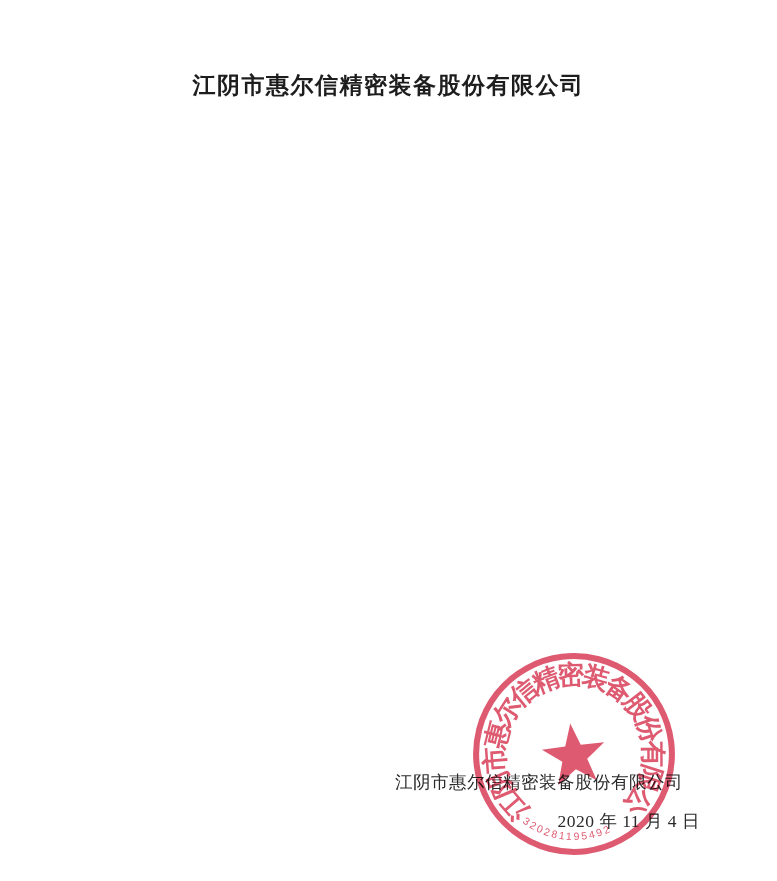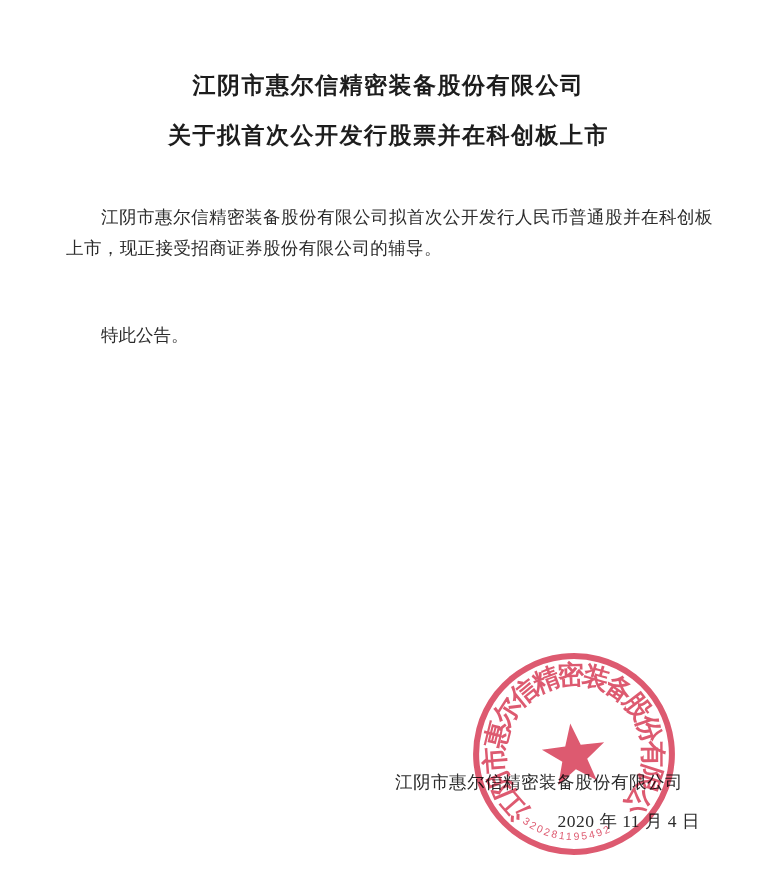--- a/index.html
+++ b/index.html
@@ -83,26 +83,23 @@
     letter-spacing: 2px;
   }
 </style>
 </head>
 <body>
 
 <div class="page">
 
   <div class="title-block">
     <div class="title-line">江阴市惠尔信精密装备股份有限公司</div>
-    <div class="title-line">关于拟首次公开发行股票并在科创板上市</div>
   </div>
 
   <div class="body-block">
-    <p class="para">江阴市惠尔信精密装备股份有限公司拟首次公开发行人民币普通股并在科创板上市，现正接受招商证券股份有限公司的辅导。</p>
-    <p class="closing">特此公告。</p>
   </div>
 
   <div class="signature-company">江阴市惠尔信精密装备股份有限公司</div>
   <div class="signature-date">2020 年 11 月 4 日</div>
 
   <div class="seal">
     <svg viewBox="0 0 200 200" xmlns="http://www.w3.org/2000/svg">
       <defs>
         <path id="sealArcTop" d="M 54.7 145.3 A 64 64 0 1 1 145.3 145.3" fill="none"></path>
         <path id="sealArcBottom" d="M 40.2 150.3 A 78 78 0 0 0 159.8 150.3" fill="none"></path>

